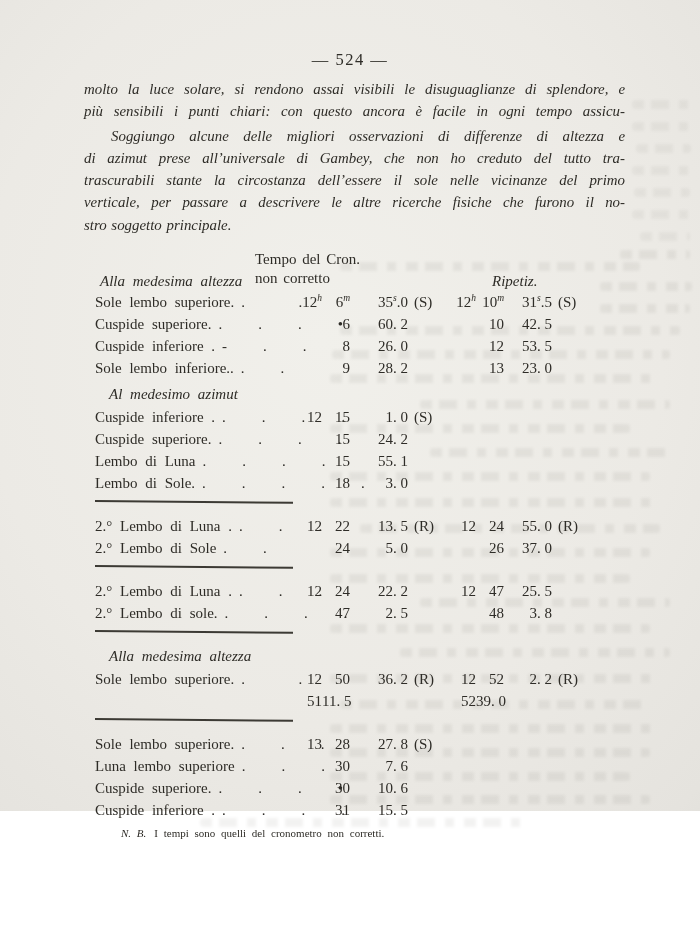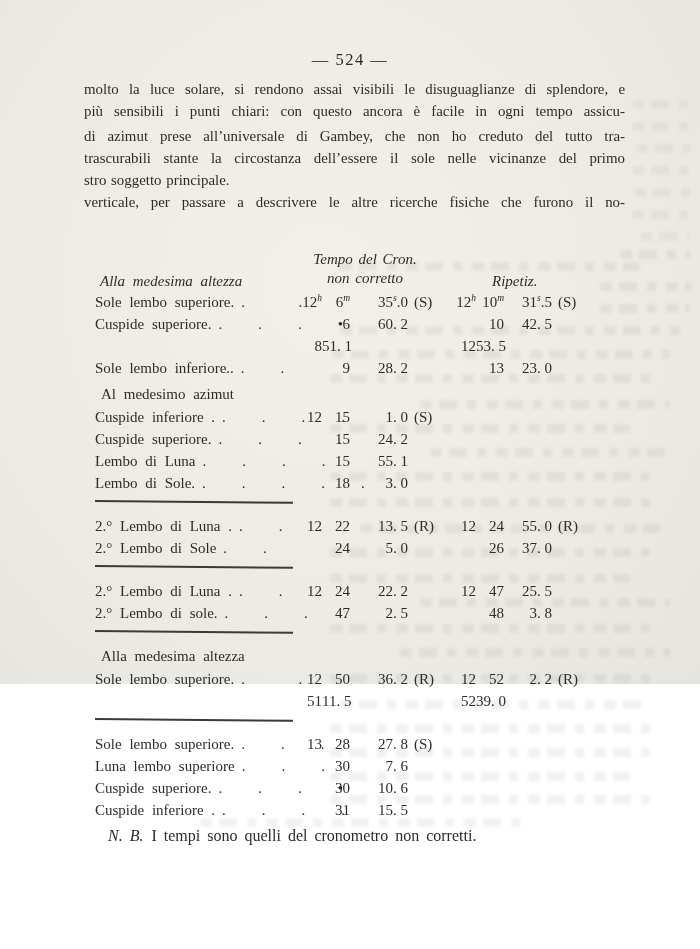--- a/index.html
+++ b/index.html
@@ -1,53 +1,53 @@
 <!DOCTYPE html>
 <html><head>
 <meta charset="utf-8">
 <style>
   html,body{margin:0;padding:0;}
   body{width:700px;height:949px;overflow:hidden;
        font-family:"Liberation Serif","DejaVu Serif",serif;}
-  .page{position:relative;width:700px;height:684px;
+  .page{position:relative;width:700px;height:811px;
         background:
           radial-gradient(ellipse 620px 700px at 46% 42%, #f1f0eb 0%, #eceae5 55%, #e5e3de 88%, #dfddd8 100%);
         color:#2e2c27;}
   
   .bleed{position:absolute;inset:0;pointer-events:none;}
   .bleed .strip{position:absolute;height:9px;border-radius:4px;
         background:repeating-linear-gradient(90deg,#7d7b73 0 12px,transparent 12px 19px,#7d7b73 19px 37px,transparent 37px 47px,#7d7b73 47px 56px,transparent 56px 66px);
         filter:blur(1.4px);opacity:.10;}
   .pageno{position:absolute;top:50px;left:0;width:700px;text-align:center;
         font-size:16.5px;letter-spacing:1.5px;}
   .para-block{position:absolute;top:78px;left:84px;width:541px;
         font-size:14.9px;line-height:22.1px;}
-  .para{margin:0 0 3px 0;}
+  .para{margin:0 0 3px 0;font-style:italic;}
   .pline{text-align:justify;text-align-last:justify;word-spacing:1px;}
   .pline.nojus{text-align-last:left;}
   .pline.ind{text-indent:27px;}
   .table-block{position:absolute;top:250px;left:95px;width:500px;font-size:15px;}
   .italic{font-style:italic;}
   .thead{position:relative;height:41px;}
   .th-left{position:absolute;left:5px;bottom:1px;font-style:italic;word-spacing:4px;}
-  .th-center{position:absolute;left:160px;top:0;width:220px;text-align:center;
-        font-style:italic;line-height:19px;word-spacing:2px;}
+  .th-center{position:absolute;left:160px;top:0;width:220px;
+        line-height:19px;word-spacing:2px;}
   .th-right{position:absolute;left:397px;bottom:1px;font-style:italic;margin-top:28px;}
   .trow{display:grid;line-height:22px;
         grid-template-columns:193px 34px 28px 58px 36px 32px 28px 48px 34px;}
   .lblcell{white-space:nowrap;word-spacing:4px;}
   .dots{white-space:pre;margin-left:7px;letter-spacing:1px;}
   .c-num{text-align:right;white-space:pre;}
   .c-flag{text-align:left;padding-left:6px;white-space:pre;}
   .trow sup{font-style:italic;font-size:9.5px;line-height:0;}
-  .sec-heading{word-spacing:4px;line-height:22px;
-        margin:4px 0 1px 6px;}
+  .sec-heading{font-style:italic;word-spacing:4px;line-height:22px;
+        margin:4px 0 1px 14px;}
   .sep{width:198px;border-top:2px solid #3c3a34;margin:6px 0 13px 0;
         transform:rotate(0.5deg);transform-origin:left center;}
-  .note{position:absolute;top:827px;left:108px;font-size:16px;word-spacing:3px;}
+  .note{position:absolute;top:827px;left:121px;font-size:11px;word-spacing:3px;}
   .note .italic{margin-right:8px;}
 </style>
 </head>
 <body>
 
 <div class="page">
 
   <div class="bleed" id="bleed">
       <div class="strip" style="left: 632px; top: 100px; width: 60px; opacity: 0.08;"></div>
       <div class="strip" style="left: 632px; top: 122px; width: 58px; opacity: 0.08;"></div>
@@ -84,24 +84,25 @@
     </div>
 
   <div class="pageno">— 524 —</div>
 
   <div class="para-block" id="paras">
       <div class="para">
         <div class="pline">molto la luce solare, si rendono assai visibili le disuguaglianze di splendore, e</div>
         <div class="pline">più sensibili i punti chiari: con questo ancora è facile in ogni tempo assicu-</div>
       </div>
       <div class="para">
+        <div class="pline ind">Soggiungo alcune delle migliori osservazioni di differenze di altezza e</div>
         <div class="pline">di azimut prese all’universale di Gambey, che non ho creduto del tutto tra-</div>
         <div class="pline">trascurabili stante la circostanza dell’essere il sole nelle vicinanze del primo</div>
+        <div class="pline">verticale, per passare a descrivere le altre ricerche fisiche che furono il no-</div>
         <div class="pline nojus">stro soggetto principale.</div>
-        <div class="pline">verticale, per passare a descrivere le altre ricerche fisiche che furono il no-</div>
       </div>
     </div>
 
   <div class="table-block">
     <div class="thead">
       <div class="th-left">Alla medesima altezza</div>
       <div class="th-center">
         <div>Tempo del Cron.</div>
         <div>non corretto</div>
       </div>
@@ -125,23 +126,24 @@
             <span class="c-num"></span>
             <span class="c-num">6</span>
             <span class="c-num">60. 2</span>
             <span class="c-flag"></span>
             <span class="c-num"></span>
             <span class="c-num">10</span>
             <span class="c-num">42. 5</span>
             <span class="c-flag"></span>
           </div>
           <div class="trow">
+            <span class="lblcell"><span>Cuspide inferiore .</span><span class="dots">-    .    .</span></span>
             <span class="c-num"></span>
             <span class="c-num">8</span>
-            <span class="c-num">51. 1</span>
+            <span class="c-num">26. 0</span>
             <span class="c-flag"></span>
             <span class="c-num"></span>
             <span class="c-num">12</span>
             <span class="c-num">53. 5</span>
             <span class="c-flag"></span>
           </div>
           <div class="trow">
             <span class="lblcell"><span>Sole lembo inferiore..</span><span class="dots">.    .</span></span>
             <span class="c-num"></span>
             <span class="c-num">9</span>

